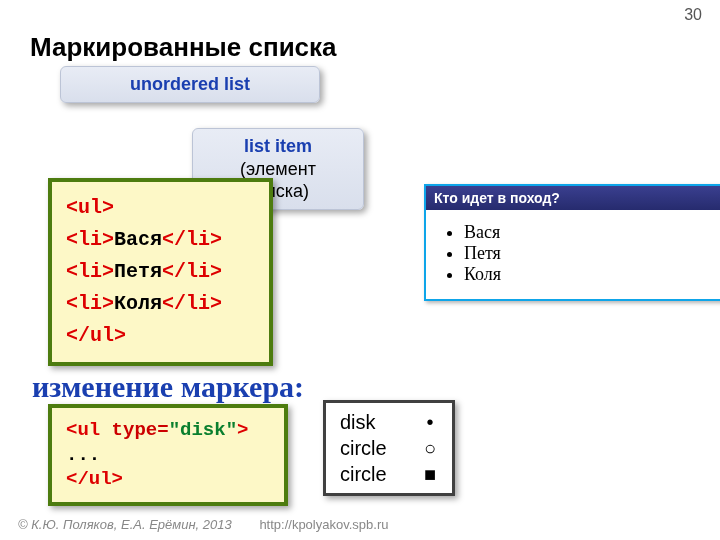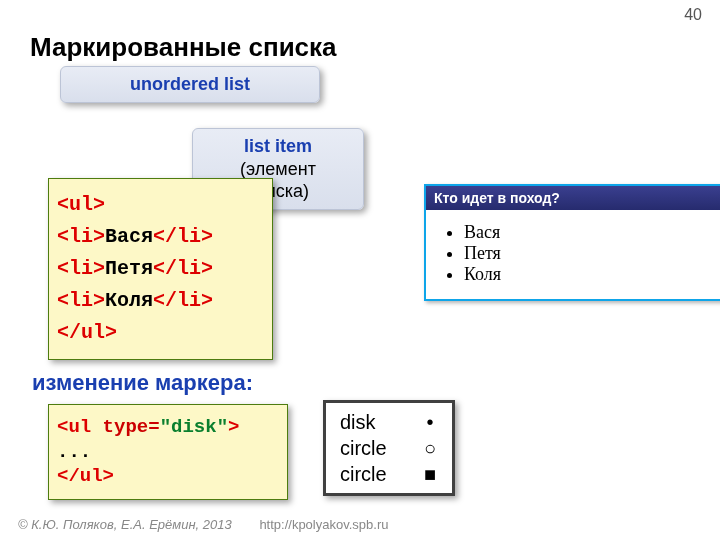--- a/index.html
+++ b/index.html
@@ -38,42 +38,43 @@
     font-size: 18px;
     line-height: 1.25;
   }
   .callout .term { color: #1a3fb0; font-weight: bold; }
   .callout .sub { color: #000; }
   .callout-ul { top: 66px; left: 60px; width: 260px; }
   .callout-li { top: 128px; left: 192px; width: 172px; }
   .codebox {
     position: absolute;
     background: #fdf8c7;
-    border: 1px solid #4d7c0f;
+    border: 4px solid #4d7c0f;
     box-shadow: 3px 3px 6px rgba(0,0,0,0.35);
     font-family: "Courier New", monospace;
     font-size: 20px;
     font-weight: bold;
-    padding: 10px 8px;
+    padding: 10px 14px;
     line-height: 1.6;
     white-space: pre;
   }
   .codebox1 { top: 178px; left: 48px; width: 225px; }
   .codebox2 { top: 404px; left: 48px; width: 240px; line-height: 1.3; font-size: 19px; }
   .tag { color: #d00; }
   .attr { color: #c00; }
   .val { color: #0a7f2e; }
   .txt { color: #000; }
   .sub-title {
     position: absolute;
     top: 370px;
     left: 32px;
-    font-size: 22px;
+    font-size: 30px;
     color: #1a3fb0;
     font-weight: bold;
+    font-family: Liberation Serif, serif;
   }
   .marker-table {
     position: absolute;
     top: 400px;
     left: 323px;
     background: #fff;
     border: 3px solid #404040;
     box-shadow: 3px 3px 6px rgba(0,0,0,0.35);
     padding: 6px 14px;
     font-size: 20px;
@@ -115,21 +116,21 @@
     left: 18px;
     font-size: 13px;
     color: #888;
   }
   .footer .auth { font-style: italic; }
   .footer .url { color: #888; margin-left: 24px; }
 </style>
 </head>
 <body>
 
-<div class="page-number">40</div>
+<div class="page-number">30</div>
 <div class="title">Маркированные списка</div>
 
 <div class="callout callout-ul">
   <div class="term">unordered list</div>
 </div>
 
 <div class="callout callout-li">
   <div class="term">list item</div>
   <div class="sub">(элемент списка)</div>
 </div>

